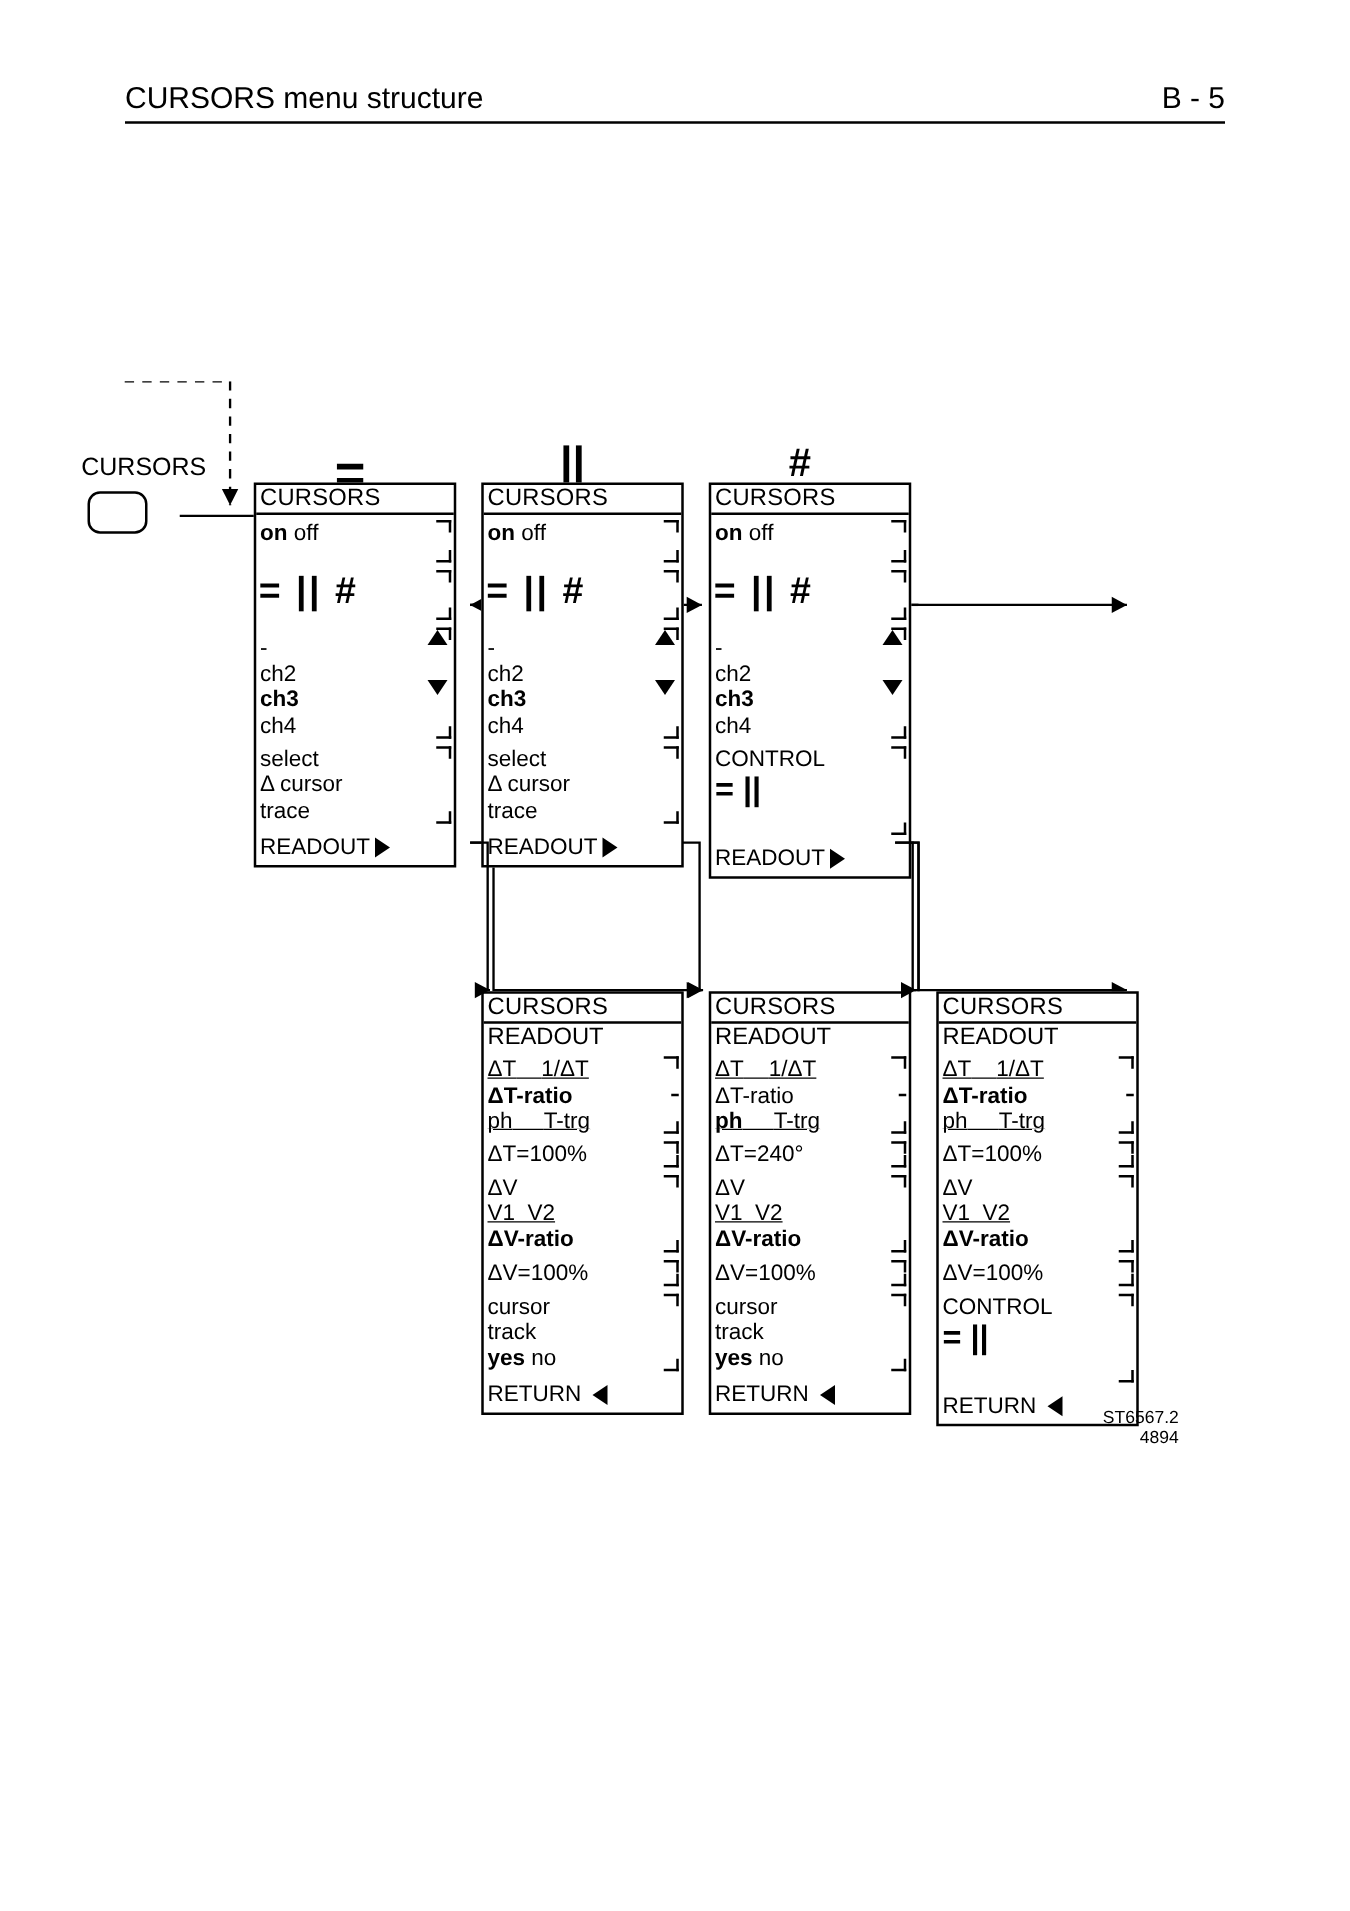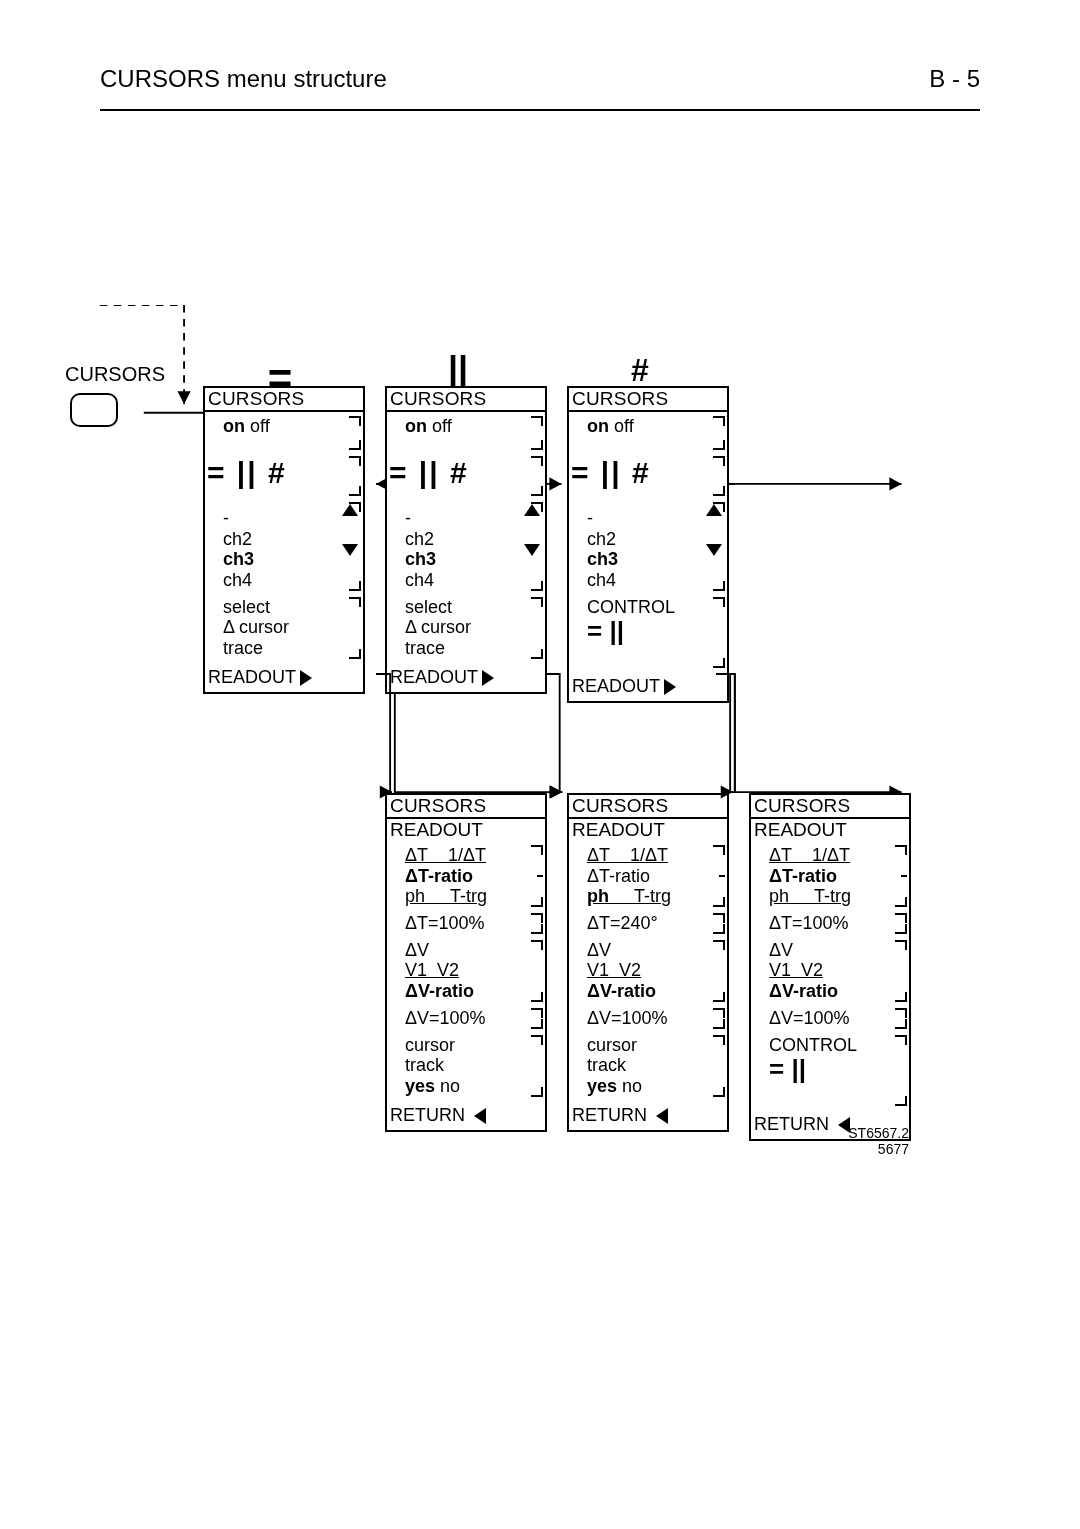--- a/index.html
+++ b/index.html
@@ -13,21 +13,21 @@
     width: 1080px;
     height: 1529px;
     position: relative;
   }
   .header {
     position: absolute;
     top: 65px;
     left: 100px;
     right: 100px;
     border-bottom: 2px solid #000;
-    padding-bottom: 16px;
+    padding-bottom: 4px;
     display: flex;
     justify-content: space-between;
     font-size: 24px;
   }
   .diagram {
     position: absolute;
     top: 305px;
     left: 65px;
     right: 65px;
     bottom: 100px;
@@ -56,21 +56,21 @@
     border-bottom: 2px solid #000;
     padding: 0 3px;
     font-size: 19px;
     letter-spacing: 0.2px;
   }
   .menu-sub {
     padding: 0 3px;
     font-size: 19px;
   }
   .section {
-    padding: 4px 3px 2px 18px;
+    padding: 4px 3px 2px 3px;
     position: relative;
     line-height: 1.15;
   }
   .bracket-top {
     position: absolute;
     right: 2px;
     top: 4px;
     width: 10px;
     height: 8px;
     border-top: 2px solid #000;
@@ -437,19 +437,19 @@
       <path d="M 663 394 L 678 394 L 678 520 L 681 520" stroke="#000" stroke-width="2" fill="none"></path>
       <polygon points="681,520 668,513 668,527" fill="#000"></polygon>
 
       <path d="M 300 394 L 315 394 L 315 520 L 317 520" stroke="#000" stroke-width="2" fill="none"></path>
       <polygon points="317,520 304,513 304,527" fill="#000"></polygon>
 
       <path d="M 481 394 L 496 394 L 496 520 L 499 520" stroke="#000" stroke-width="2" fill="none"></path>
       <polygon points="499,520 486,513 486,527" fill="#000"></polygon>
     </svg>
 
-    <div class="doc-id" style="left:744px; top:820px; width:100px;">
+    <div class="doc-id" style="left:778px; top:820px; width:100px;">
       <div>ST6567.2</div>
-      <div>5677</div>
+      <div>4894</div>
     </div>
 
   </div>
 </div>
 
 </body></html>

